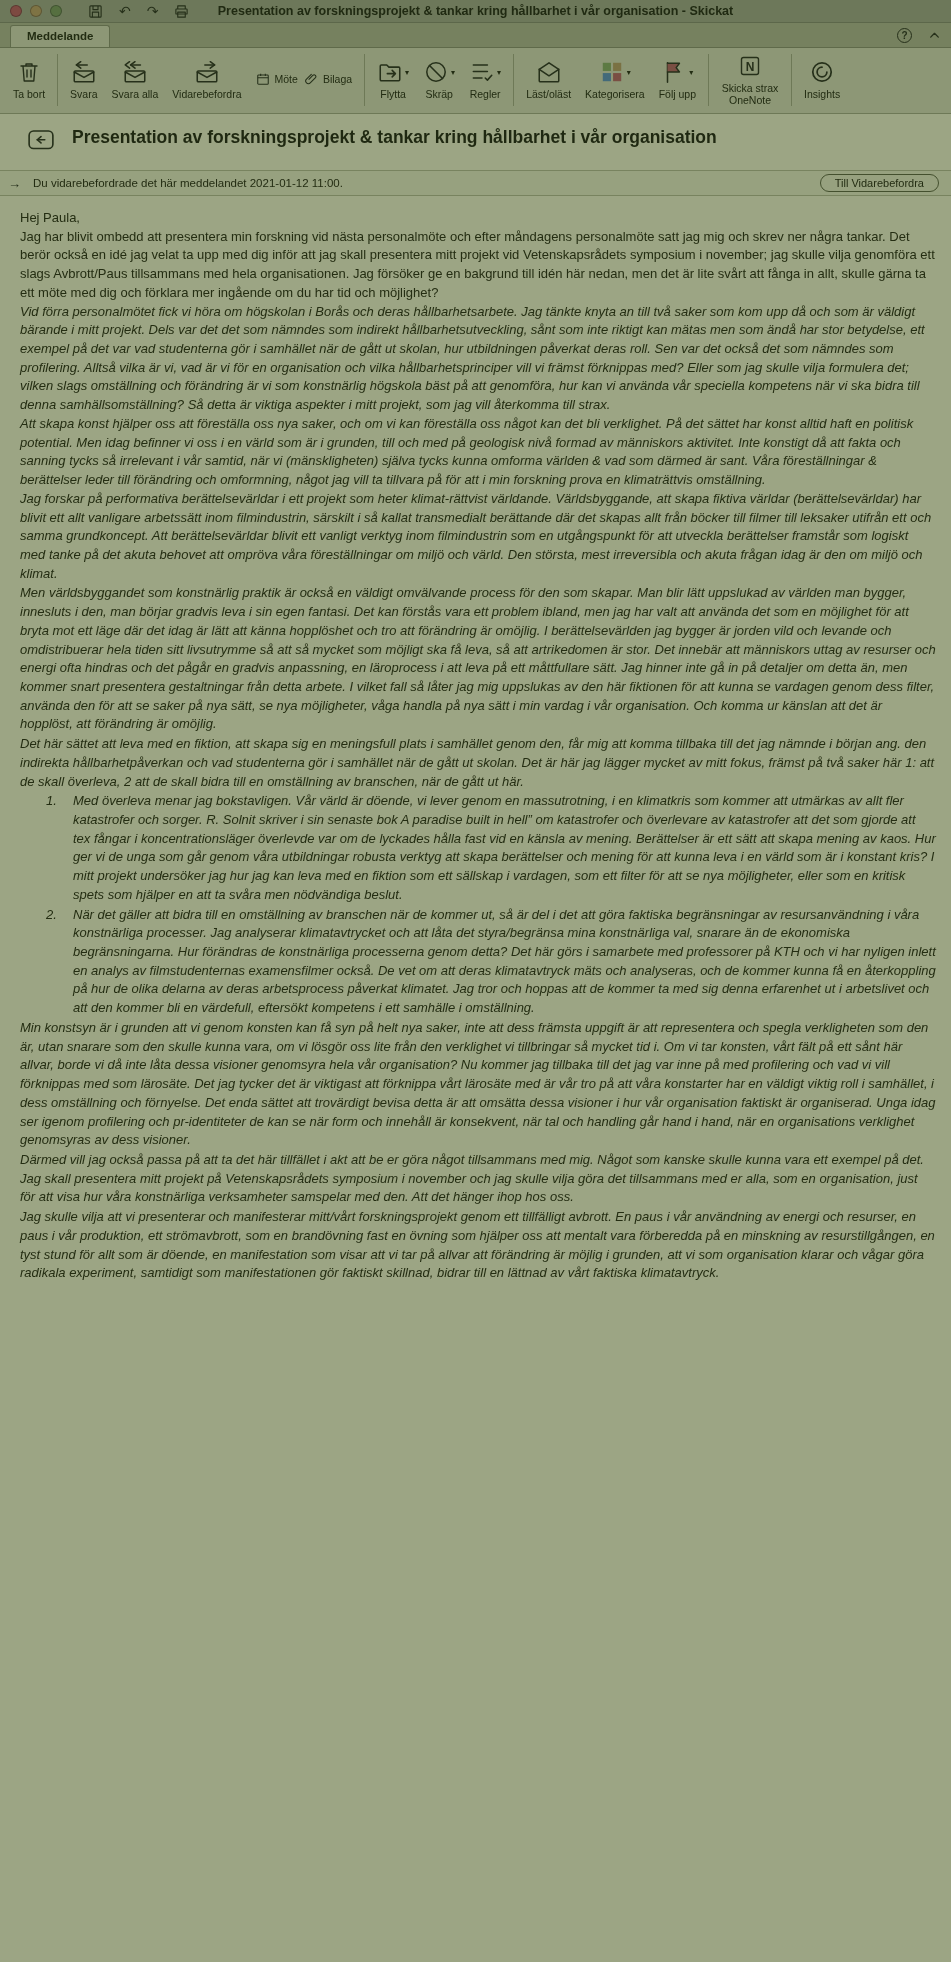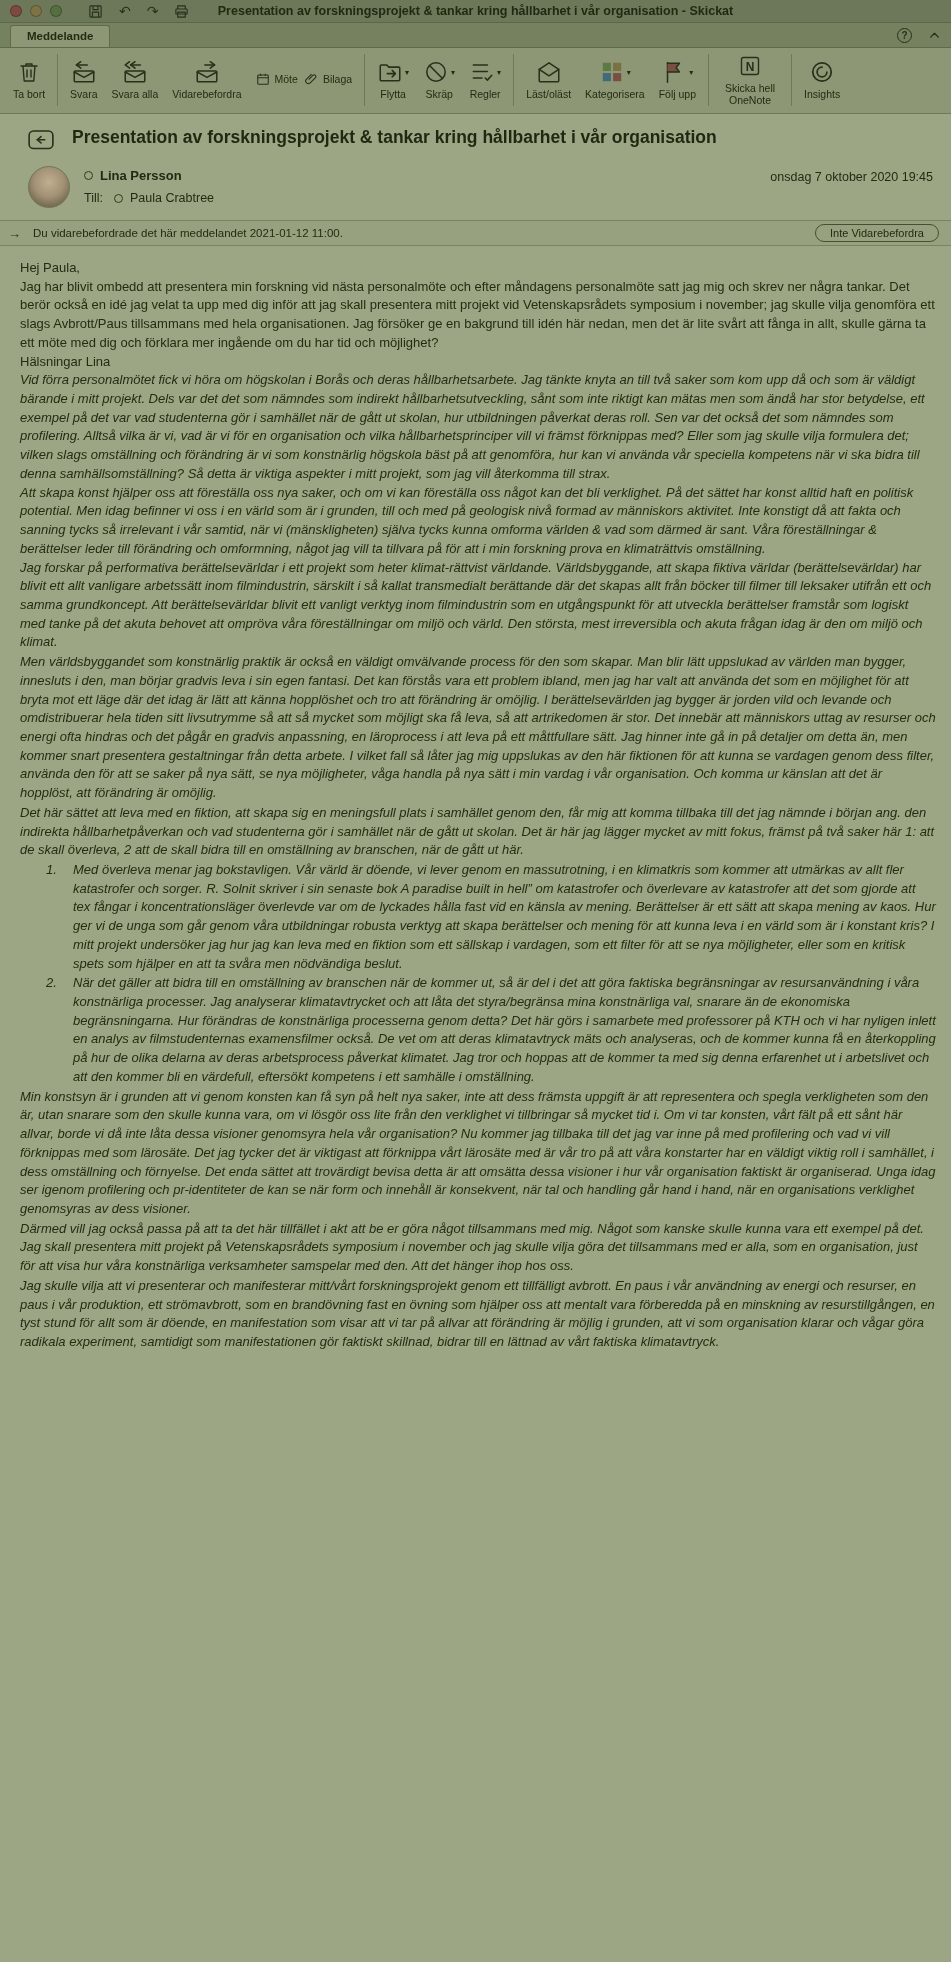--- a/index.html
+++ b/index.html
@@ -259,21 +259,21 @@
     <div class="rdiv"></div>
 
     <div class="rgroup">
       <div class="rbtn">
         <span class="iconwrap">
           <svg class="ic" width="24" height="24" viewBox="0 0 24 24" fill="none" stroke="#26301a" stroke-width="1.4">
               <rect x="3.5" y="3.5" width="17" height="17" rx="2"></rect>
               <text x="12" y="16.5" text-anchor="middle" font-size="12" font-weight="bold" font-family="Liberation Sans, sans-serif" fill="#26301a" stroke="none">N</text>
             </svg>
         </span>
-        <span class="lbl wrap">Skicka hell OneNote</span>
+        <span class="lbl wrap">Skicka strax OneNote</span>
       </div>
     </div>
 
     <div class="rdiv"></div>
 
     <div class="rgroup">
       <div class="rbtn">
         <span class="iconwrap">
           <svg class="ic" width="26" height="26" viewBox="0 0 24 24" fill="none" stroke="#26301a" stroke-width="1.6" stroke-linecap="round">
               <circle cx="12" cy="12" r="8.5"></circle>
@@ -292,46 +292,30 @@
       <span>
         <svg class="ic" width="30" height="30" viewBox="0 0 24 24" fill="none" stroke="#26301a" stroke-width="1.3" stroke-linecap="round" stroke-linejoin="round">
             <rect x="2.5" y="4" width="19" height="14" rx="3.5"></rect>
             <path d="M12 8.5l-3 2.5 3 2.5"></path>
             <path d="M9 11h6"></path>
           </svg>
       </span>
       <div class="subject">Presentation av forskningsprojekt &amp; tankar kring hållbarhet i vår organisation</div>
     </div>
 
-    <div class="sender-row">
-      <div class="avatar"></div>
-      <div class="sender-info">
-        <div class="sender-line">
-          <span class="presence"></span>
-          <span>Lina Persson</span>
-        </div>
-        <div class="to-line">
-          <span class="to-label">Till:</span>
-          <span class="presence"></span>
-          <span>Paula Crabtree</span>
-        </div>
-      </div>
-      <div class="date">onsdag 7 oktober 2020 19:45</div>
-    </div>
 
     <div class="notice">
       <span class="fw-arrow">→</span>
       <span>Du vidarebefordrade det här meddelandet 2021-01-12 11:00.</span>
-      <button class="notice-btn">Inte Vidarebefordra</button>
+      <button class="notice-btn">Till Vidarebefordra</button>
     </div>
 
     <div class="body">
         <div class="para plain">Hej Paula,</div>
         <div class="para plain">Jag har blivit ombedd att presentera min forskning vid nästa personalmöte och efter måndagens personalmöte satt jag mig och skrev ner några tankar. Det berör också en idé jag velat ta upp med dig inför att jag skall presentera mitt projekt vid Vetenskapsrådets symposium i november; jag skulle vilja genomföra ett slags Avbrott/Paus tillsammans med hela organisationen. Jag försöker ge en bakgrund till idén här nedan, men det är lite svårt att fånga in allt, skulle gärna ta ett möte med dig och förklara mer ingående om du har tid och möjlighet?</div>
-        <div class="para plain">Hälsningar Lina</div>
         <div class="para italic">Vid förra personalmötet fick vi höra om högskolan i Borås och deras hållbarhetsarbete. Jag tänkte knyta an till två saker som kom upp då och som är väldigt bärande i mitt projekt.  Dels var det det som nämndes som indirekt hållbarhetsutveckling, sånt som inte riktigt kan mätas men som ändå har stor betydelse, ett exempel på det var vad studenterna gör i samhället när de gått ut skolan, hur utbildningen påverkat deras roll. Sen var det också det som nämndes som profilering. Alltså vilka är vi, vad är vi för en organisation och vilka hållbarhetsprinciper vill vi främst förknippas med? Eller som jag skulle vilja formulera det; vilken slags omställning och förändring är vi som konstnärlig högskola bäst på att genomföra, hur kan vi använda vår speciella kompetens när vi ska bidra till denna samhällsomställning? Så detta är viktiga aspekter i mitt projekt, som jag vill återkomma till strax.</div>
         <div class="para italic">Att skapa konst hjälper oss att föreställa oss nya saker, och om vi kan föreställa oss något kan det bli verklighet. På det sättet har konst alltid haft en politisk potential. Men idag befinner vi oss i en värld som är i grunden, till och med på geologisk nivå formad av människors aktivitet. Inte konstigt då att fakta och sanning tycks så irrelevant i vår samtid, när vi (mänskligheten) själva tycks kunna omforma världen &amp; vad som därmed är sant. Våra föreställningar &amp; berättelser leder till förändring och omformning, något jag vill ta tillvara på för att i min forskning prova en klimaträttvis omställning.</div>
         <div class="para italic">Jag forskar på performativa berättelsevärldar i ett projekt som heter klimat-rättvist världande. Världsbyggande, att skapa fiktiva världar (berättelsevärldar) har blivit ett allt vanligare arbetssätt inom filmindustrin, särskilt i så kallat transmedialt berättande där det skapas allt från böcker till filmer till leksaker utifrån ett och samma grundkoncept. Att berättelsevärldar blivit ett vanligt verktyg inom filmindustrin som en utgångspunkt för att utveckla berättelser framstår som logiskt med tanke på det akuta behovet att ompröva våra föreställningar om miljö och värld. Den största, mest irreversibla och akuta frågan idag är den om miljö och klimat.</div>
         <div class="para italic spaced">Men världsbyggandet som konstnärlig praktik är också en väldigt omvälvande process för den som skapar. Man blir lätt uppslukad av världen man bygger, innesluts i den, man börjar gradvis leva i sin egen fantasi. Det kan förstås vara ett problem ibland, men jag har valt att använda det som en möjlighet för att bryta mot ett läge där det idag är lätt att känna hopplöshet och tro att förändring är omöjlig. I berättelsevärlden jag bygger är jorden vild och levande och omdistribuerar hela tiden sitt livsutrymme så att så mycket som möjligt ska få leva, så att artrikedomen är stor. Det innebär att människors uttag av resurser och energi ofta hindras och det pågår en gradvis anpassning, en läroprocess i att leva på ett måttfullare sätt. Jag hinner inte gå in på detaljer om detta än, men kommer snart presentera gestaltningar från detta arbete. I vilket fall så låter jag mig uppslukas av den här fiktionen för att kunna se vardagen genom dess filter, använda den för att se saker på nya sätt, se nya möjligheter, våga handla på nya sätt i min vardag i vår organisation. Och komma ur känslan att det är hopplöst, att förändring är omöjlig.</div>
         <div class="para italic spaced">Det här sättet att leva med en fiktion, att skapa sig en meningsfull plats i samhället genom den, får mig att komma tillbaka till det jag nämnde i början ang. den indirekta hållbarhetpåverkan och vad studenterna gör i samhället när de gått ut skolan. Det är här jag lägger mycket av mitt fokus, främst på två saker här 1: att de skall överleva, 2 att de skall bidra till en omställning av branschen, när de gått ut här.</div>
         <div class="para list-item spaced">
           <span class="num">1.</span>
           <span class="litext">Med överleva menar jag bokstavligen. Vår värld är döende, vi lever genom en massutrotning, i en klimatkris som kommer att utmärkas av allt fler katastrofer och sorger. R. Solnit skriver i sin senaste bok A paradise built in hell” om katastrofer och överlevare av katastrofer att det som gjorde att tex fångar i koncentrationsläger överlevde var om de lyckades hålla fast vid en känsla av mening. Berättelser är ett sätt att skapa mening av kaos. Hur ger vi de unga som går genom våra utbildningar robusta verktyg att skapa berättelser och mening för att kunna leva i en värld som är i konstant kris? I mitt projekt undersöker jag hur jag kan leva med en fiktion som ett sällskap i vardagen, som ett filter för att se nya möjligheter, eller som en kritisk spets som hjälper en att ta svåra men nödvändiga beslut.</span>
         </div>
         <div class="para list-item spaced">

